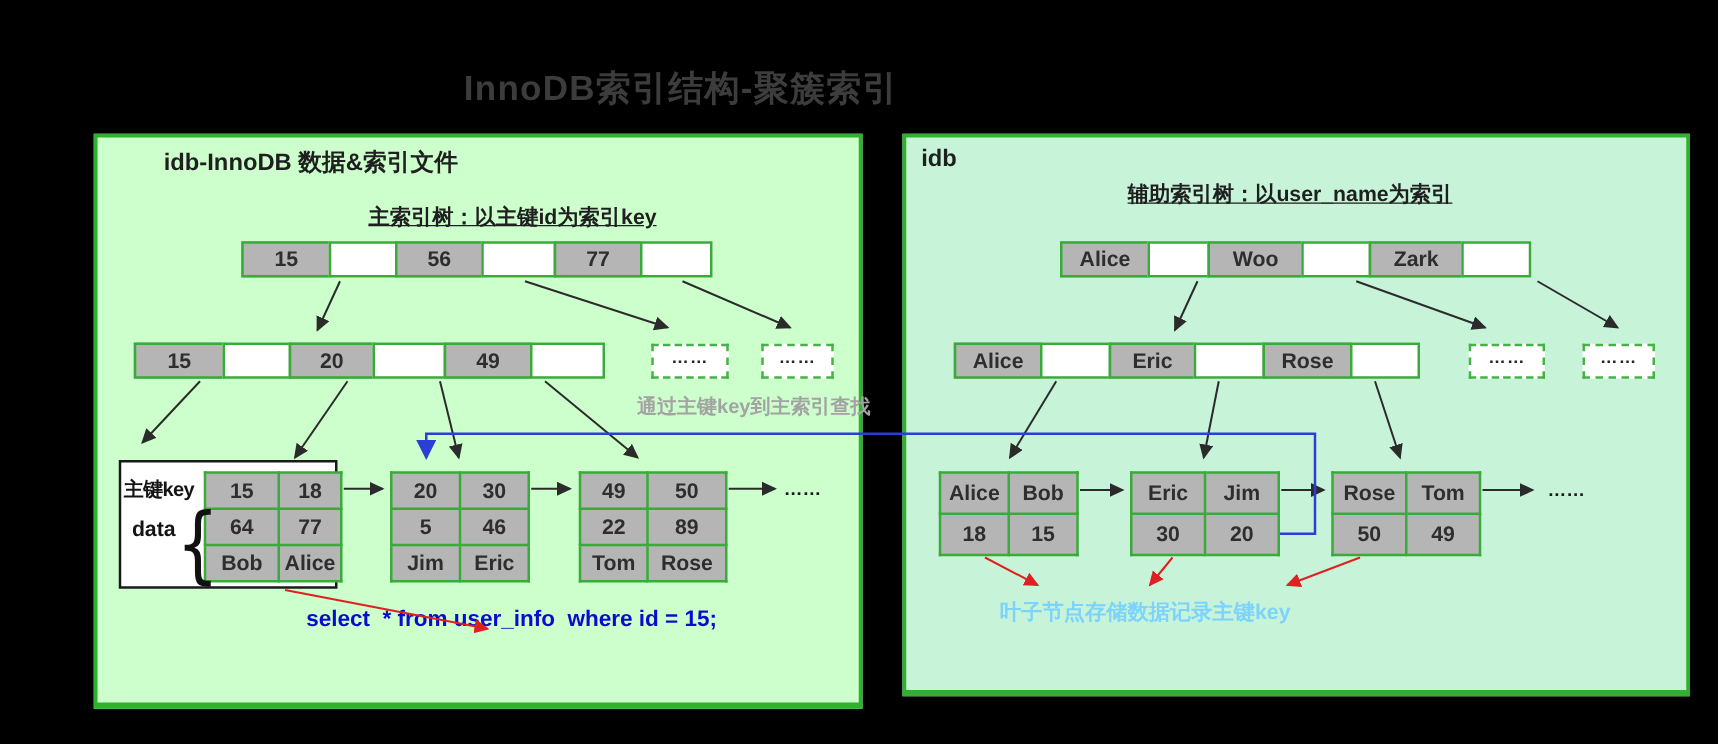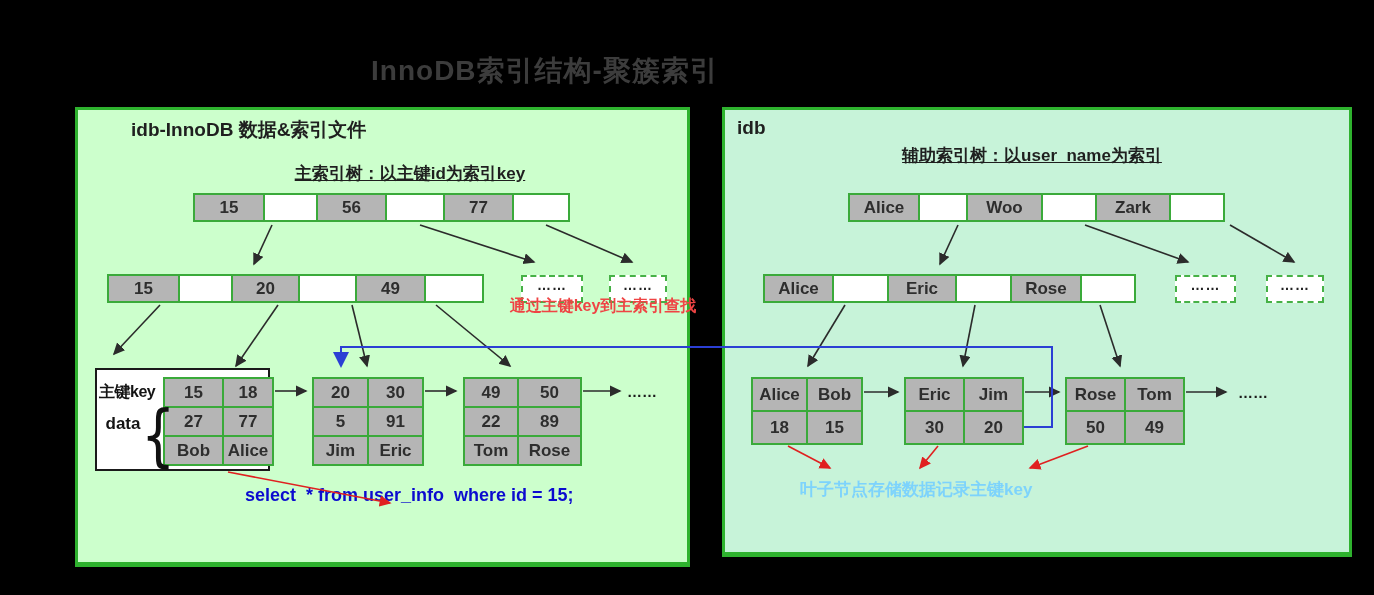--- a/index.html
+++ b/index.html
@@ -26,21 +26,21 @@
   .leaf3 td{height:29px;} .leaf2 td{height:33px;}
   .more{font-size:15px;color:#1a1a1a;z-index:2;}
   .whitebox{left:95px;top:368px;width:175px;height:103px;background:#fff;border:2px solid #1a1a1a;box-sizing:border-box;z-index:1;}
   .pklabel{left:99px;top:382px;width:64px;font-size:16px;color:#141414;white-space:nowrap;letter-spacing:-0.5px;z-index:2;}
   .datalabel{left:102px;top:413px;width:42px;font-size:17px;color:#141414;text-align:center;word-break:break-all;line-height:22px;z-index:2;}
   .brace{left:141px;top:396px;font-size:54px;font-weight:400;color:#111;transform:scaleY(1.25);transform-origin:top;z-index:3;
          font-family:"DejaVu Sans",sans-serif;}
   .sql{font-size:18px;color:#0b0bcf;white-space:pre;z-index:4;}
   .rednote{left:80px;top:513px;font-size:18px;color:#e02020;z-index:4;}
   .blacknote{left:800px;top:478px;font-size:17px;color:#7dd3fc;z-index:4;}
-  .hint{left:509px;top:295px;width:188px;text-align:center;font-size:16px;line-height:22px;color:#ef4444;z-index:6;}
+  .hint{left:509px;top:315px;width:188px;text-align:center;font-size:16px;line-height:22px;color:#a3a3a3;z-index:6;}
   svg.overlay{position:absolute;left:0;top:0;z-index:5;pointer-events:none;}
 </style>
 </head>
 <body>
 
 <div class="stage">
 
   <div class="abs page-title">InnoDB索引结构-聚簇索引</div>
 
   <div class="abs panel left"></div>
@@ -76,38 +76,38 @@
   <div class="abs datalabel">data</div>
   <div class="abs brace">{</div>
 
   <table class="leaf leaf3" style="left:163px;top:377px">
     <tbody>
         <tr>
           <td style="width:59px">15</td>
         <td style="width:50px">18</td>
         </tr>
     <tr>
-          <td>27</td>
+          <td>64</td>
         <td>77</td>
         </tr>
     <tr>
           <td>Bob</td>
         <td>Alice</td>
         </tr>
   </tbody>
     </table>
   <table class="leaf leaf3" style="left:312px;top:377px">
     <tbody>
         <tr>
           <td style="width:55px">20</td>
         <td style="width:55px">30</td>
         </tr>
     <tr>
           <td>5</td>
-        <td>91</td>
+        <td>46</td>
         </tr>
     <tr>
           <td>Jim</td>
         <td>Eric</td>
         </tr>
   </tbody>
     </table>
   <table class="leaf leaf3" style="left:463px;top:377px">
     <tbody>
         <tr>

